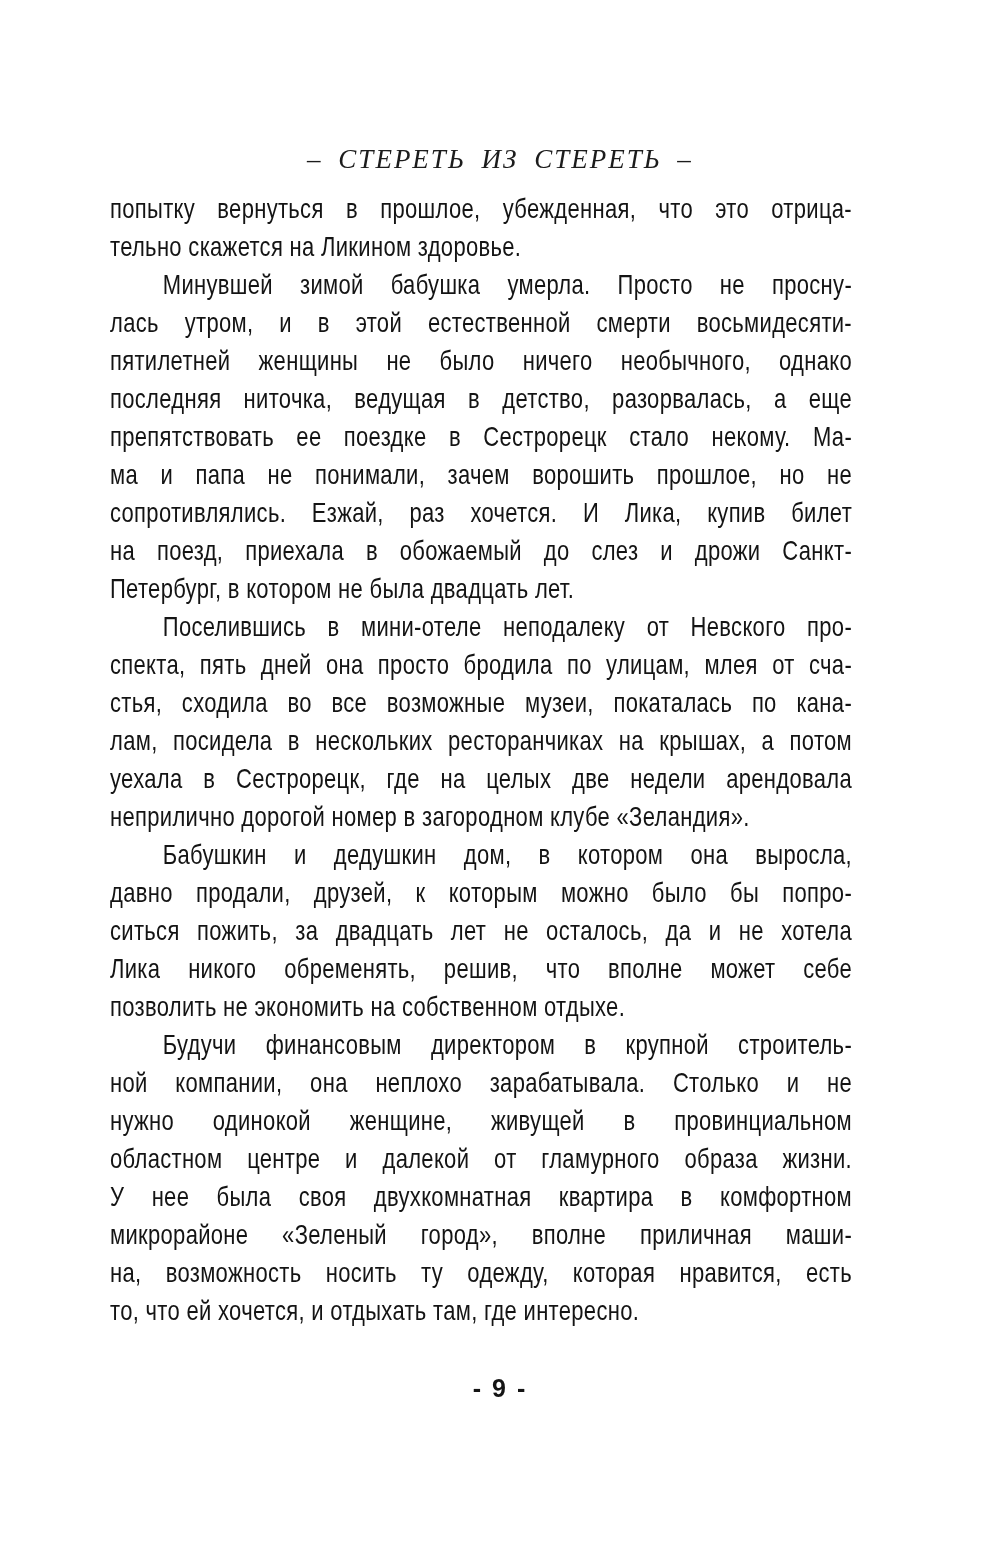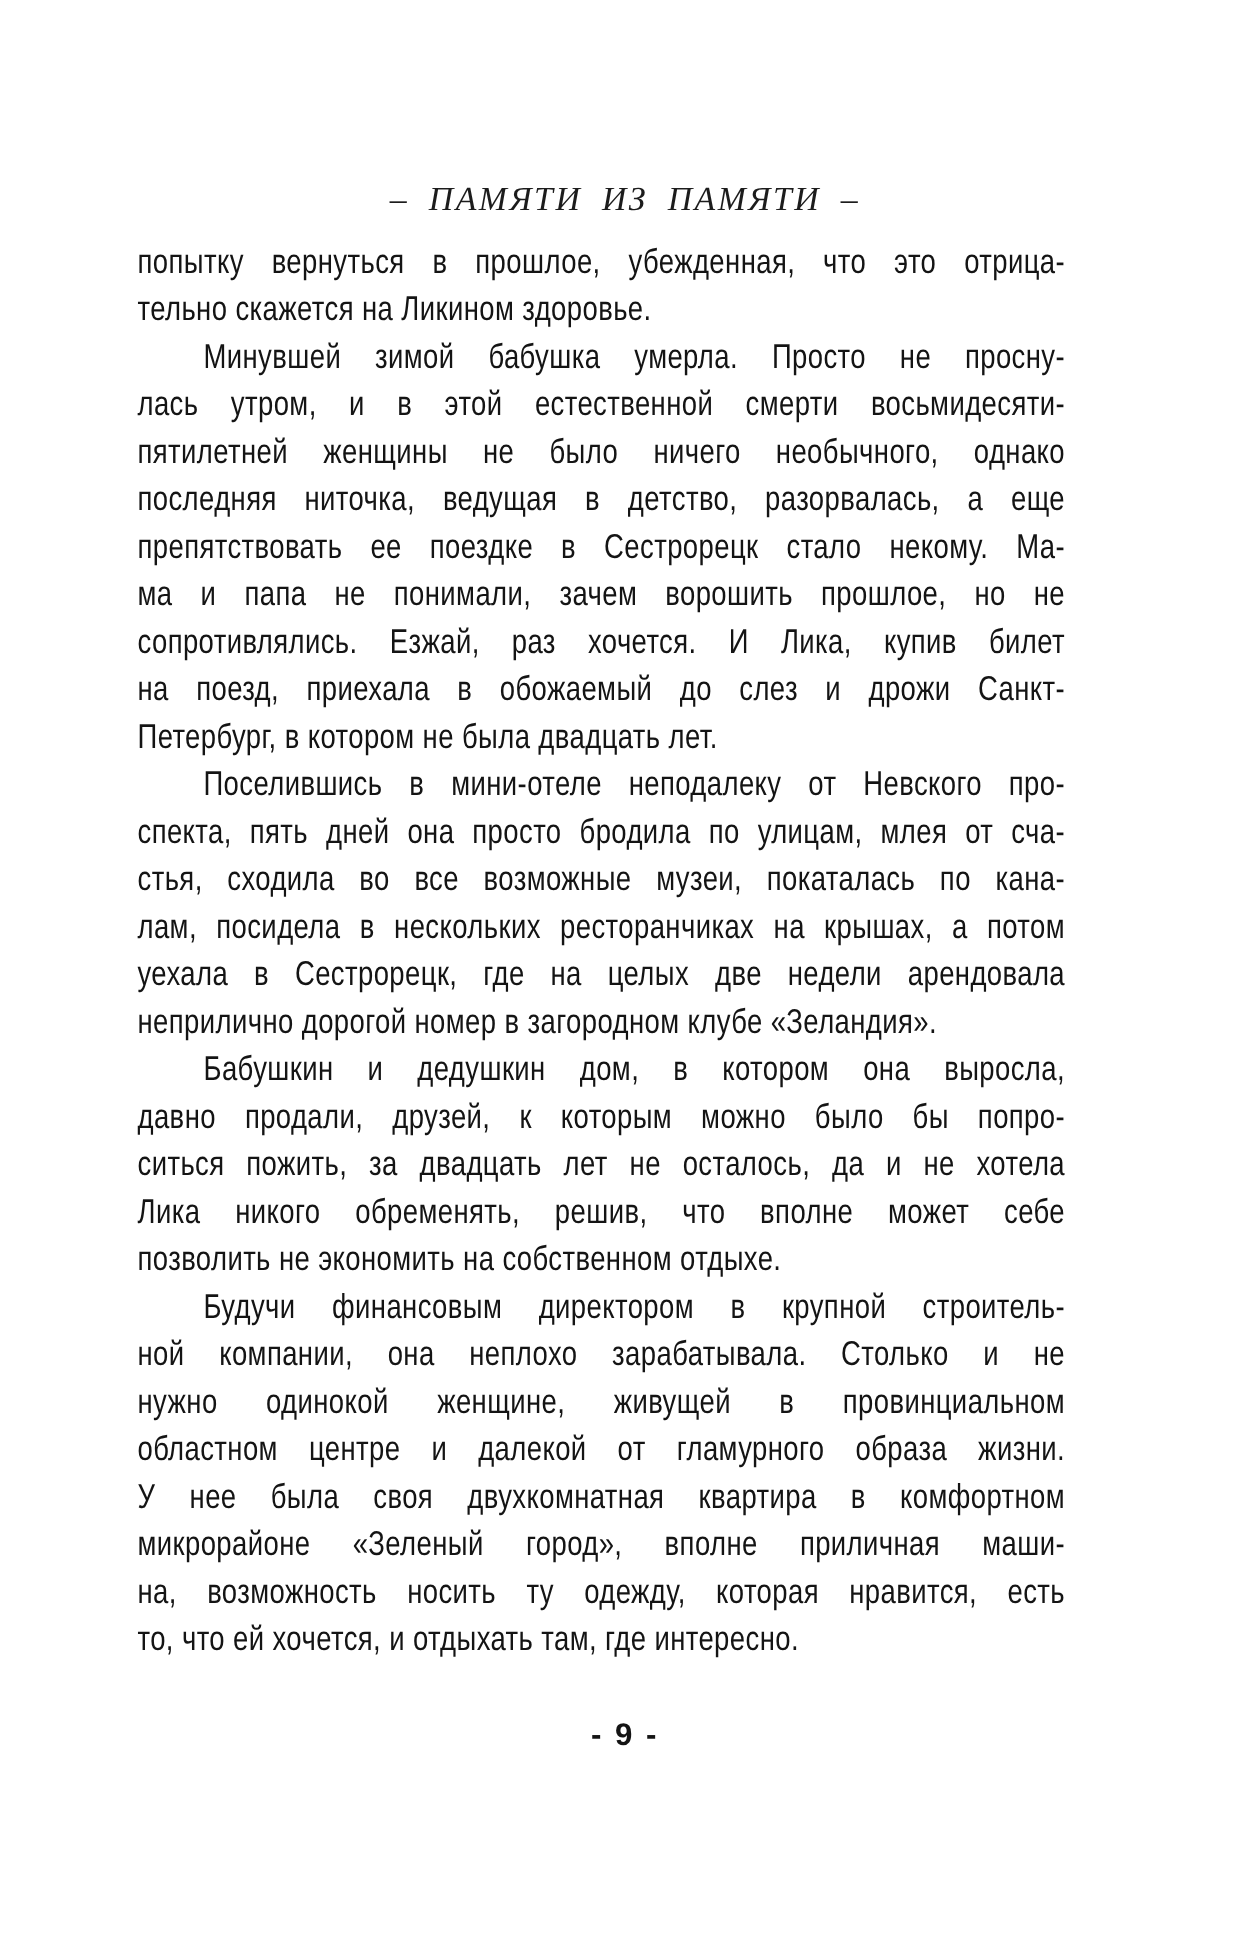--- a/index.html
+++ b/index.html
@@ -65,21 +65,21 @@
     font-weight: 700;
     font-size: 25px;
     letter-spacing: 2px;
     color: #141414;
   }
 </style>
 </head>
 <body>
 
 <div class="page" style="background: rgb(255, 255, 255);">
-  <div class="running-head">– ПАМЯТИ ИЗ ПАМЯТИ –</div>
+  <div class="running-head">– СТЕРЕТЬ ИЗ СТЕРЕТЬ –</div>
 
   <div class="body-wrap">
     <div class="body-scale" id="body-scale" style="color: rgb(20, 20, 20);">
         <div class="line">попытку вернуться в прошлое, убежденная, что это отрица-</div>
         <div class="line para-last">тельно скажется на Ликином здоровье.</div>
         <div class="line para-first">Минувшей зимой бабушка умерла. Просто не просну-</div>
         <div class="line">лась утром, и в этой естественной смерти восьмидесяти-</div>
         <div class="line">пятилетней женщины не было ничего необычного, однако</div>
         <div class="line">последняя ниточка, ведущая в детство, разорвалась, а еще</div>
         <div class="line">препятствовать ее поездке в Сестрорецк стало некому. Ма-</div>

